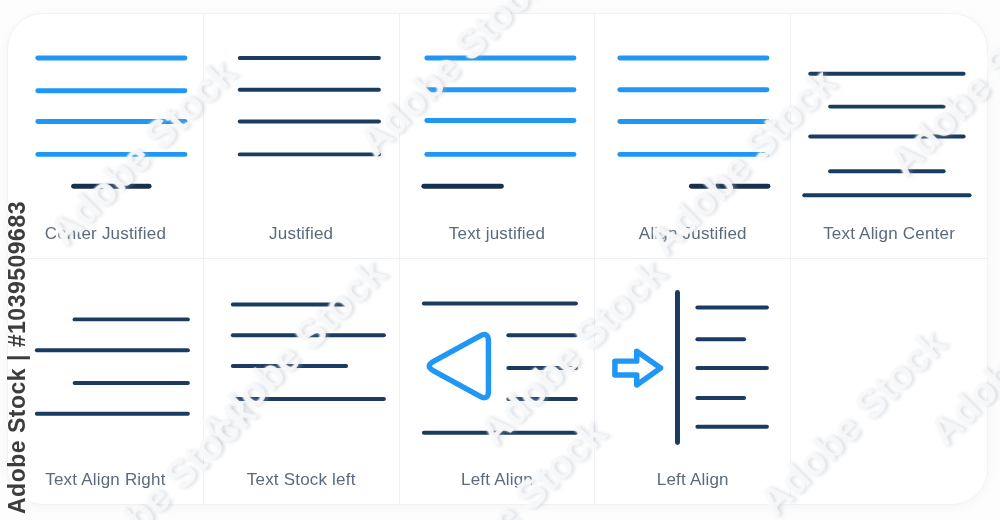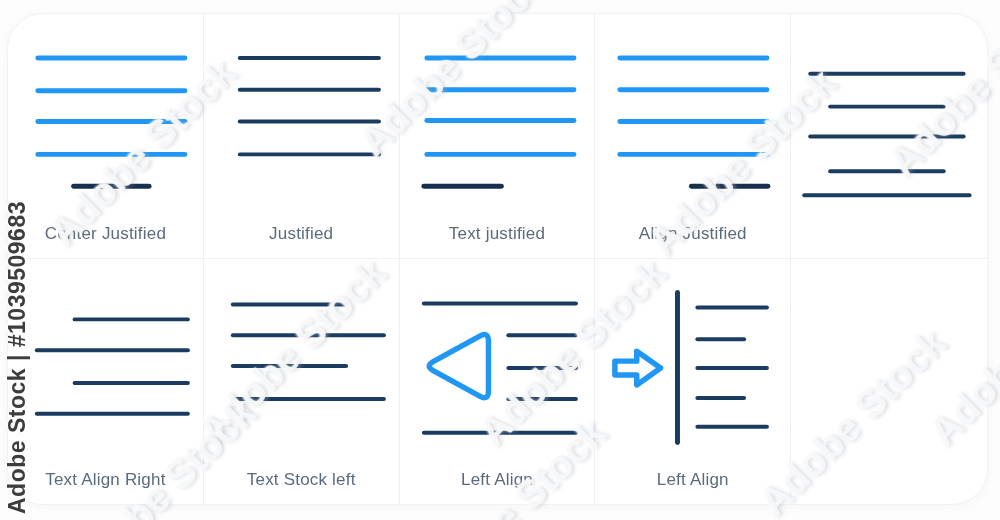--- a/index.html
+++ b/index.html
@@ -84,20 +84,21 @@
     </div>
 
     <div class="cell">
       <svg class="icon" viewBox="0 0 196 245">
         <line class="n" x1="19" y1="60" x2="173" y2="60"></line>
         <line class="n" x1="39" y1="93" x2="153" y2="93"></line>
         <line class="n" x1="19" y1="123" x2="173" y2="123"></line>
         <line class="n" x1="39" y1="158" x2="153" y2="158"></line>
         <line class="n" x1="13" y1="182" x2="179" y2="182"></line>
       </svg>
+      <div class="label">Text Align Center</div>
     </div>
 
     <div class="cell">
       <svg class="icon" viewBox="0 0 196 245">
         <line class="n" x1="67" y1="60" x2="181" y2="60"></line>
         <line class="n" x1="29" y1="91" x2="181" y2="91"></line>
         <line class="n" x1="67" y1="124" x2="181" y2="124"></line>
         <line class="n" x1="29" y1="155" x2="181" y2="155"></line>
       </svg>
       <div class="label">Text Align Right</div>

